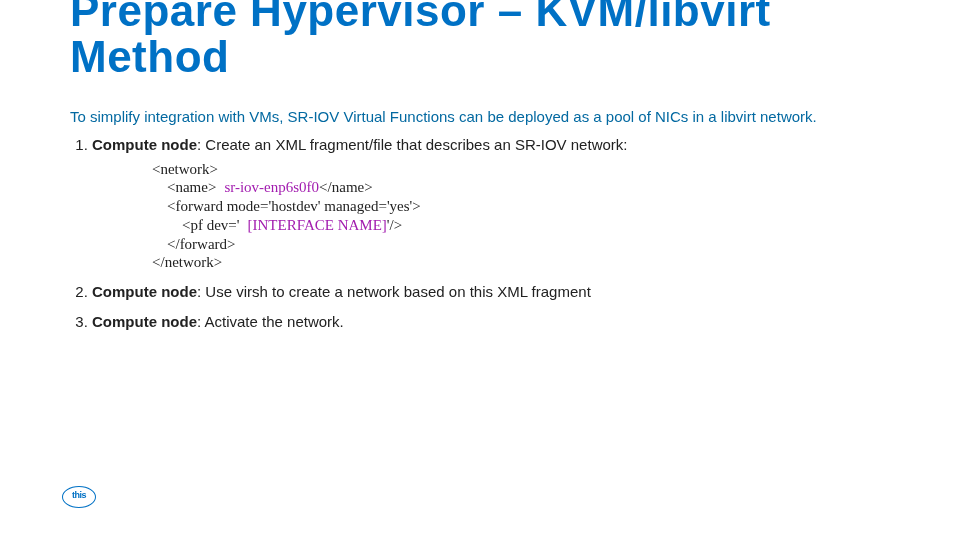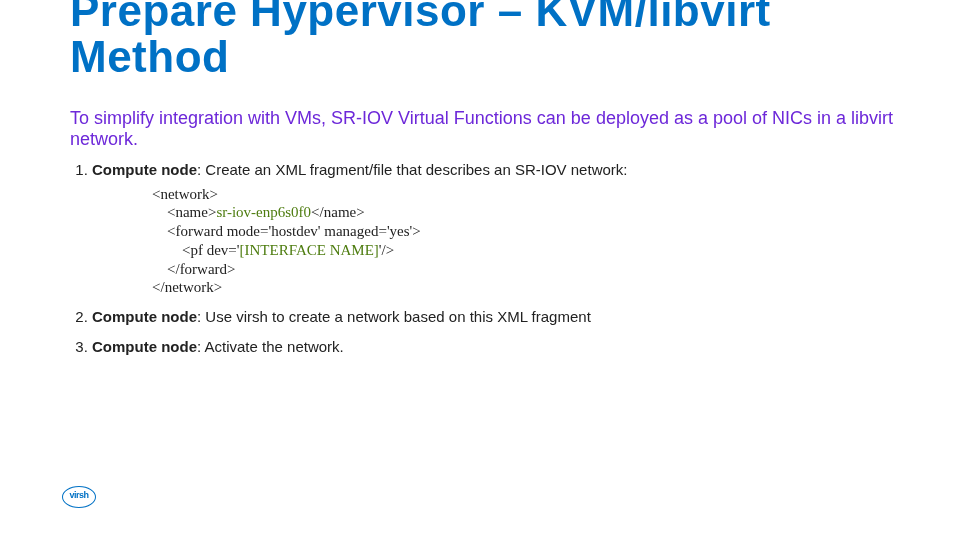--- a/index.html
+++ b/index.html
@@ -24,24 +24,24 @@
     color: #0071c5;
     font-size: 44px;
     font-weight: 700;
     line-height: 1.05;
     margin: 0;
     padding-top: 0;
     margin-top: -12px; 
     letter-spacing: 0.5px;
   }
   .intro {
-    font-size: 18px;
+    font-size: 15px;
     margin-top: 28px;
     margin-bottom: 10px;
-    color: #6d28d9;
+    color: #0369a1;
   }
   ol.steps {
     margin: 0;
     padding-left: 22px;
     font-size: 15px;
   }
   ol.steps > li {
     margin-bottom: 10px;
     line-height: 1.35;
   }
@@ -54,21 +54,21 @@
     white-space: pre;
     margin: 4px 0 6px 60px;
     line-height: 1.25;
   }
   .code-inline {
     font-family: "Courier New", Courier, monospace;
     font-size: 15px;
     display: block;
     margin: 6px 0 2px 60px;
   }
-  .green { color: #4d7c0f; }
+  .green { color: #a21caf; margin-left: 8px; }
   .logo {
     position: absolute;
     left: 62px;
     bottom: 20px;
     width: 34px;
     height: 22px;
   }
   .logo-ellipse {
     width: 34px;
     height: 22px;
@@ -116,17 +116,17 @@
     </li>
 
     <li>
       <span class="step-label">Compute node</span><span>: Activate the network.</span>
     </li>
 
   </ol>
 
   <div class="logo">
     <div class="logo-ellipse">
-      <div class="logo-text">virsh</div>
+      <div class="logo-text">this</div>
     </div>
   </div>
 
 </div>
 
 </body></html>

